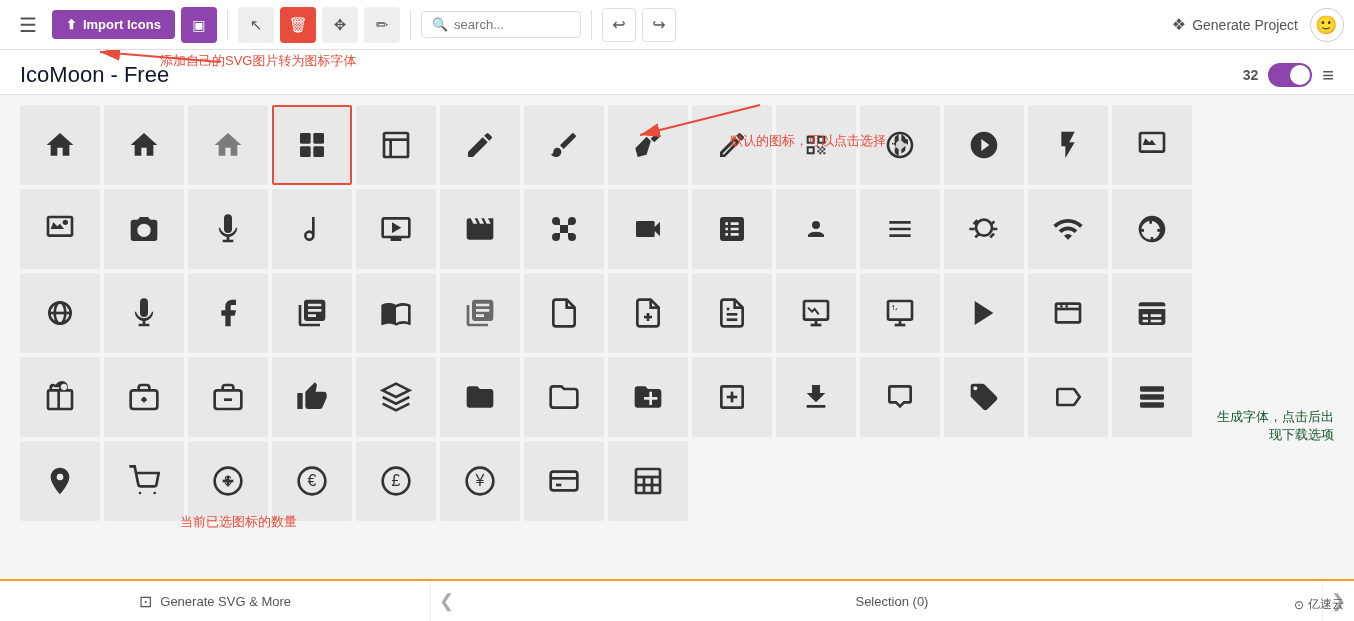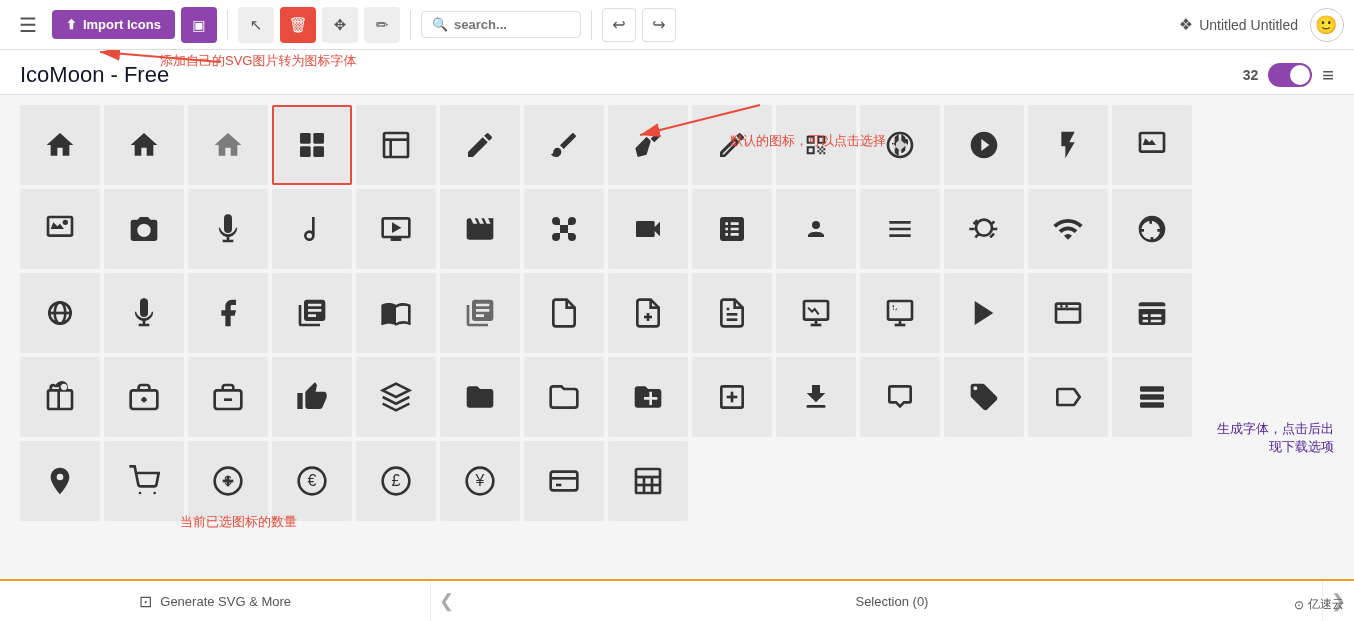--- a/index.html
+++ b/index.html
@@ -45,21 +45,21 @@
       font-size: 15px; color: #555;
     }
     .tool-btn.active { background: #e74c3c; color: #fff; }
     .search-box {
       display: flex; align-items: center;
       border: 1px solid #ddd; border-radius: 4px;
       padding: 5px 10px; background: #fff;
       gap: 6px; width: 160px;
     }
     .search-box input {
-      border: none; outline: none; font-size: 13px; width: 120px; color: #999; font-weight: bold;
+      border: none; outline: none; font-size: 13px; width: 120px; color: #999;
     }
     .search-icon { color: #aaa; font-size: 13px; }
     .nav-btn {
       width: 34px; height: 34px;
       border: 1px solid #ddd; background: #fff; border-radius: 4px;
       cursor: pointer; display: flex; align-items: center; justify-content: center;
       font-size: 16px; color: #555;
     }
     .topbar-right {
       margin-left: auto;
@@ -219,21 +219,21 @@
   <button class="nav-btn">
     <span>↩</span>
   </button>
   <button class="nav-btn">
     <span>↪</span>
   </button>
 
   <div class="topbar-right">
     <div class="project-name">
       <span class="layers-icon">❖</span>
-      <span>Untitled Untitled</span>
+      <span>Generate Project</span>
     </div>
     <div class="user-avatar">
       <span>🙂</span>
     </div>
   </div>
 </div>
 
 <div class="main">
 
   <div class="iconset-header">
@@ -658,21 +658,21 @@
         </marker>
       </defs>
 
       <line x1="220" y1="12" x2="100" y2="2" stroke="#e74c3c" stroke-width="2" marker-end="url(#arrowhead1)"></line>
 
       <line x1="760" y1="55" x2="640" y2="85" stroke="#e74c3c" stroke-width="2" marker-end="url(#arrowhead2)"></line>
     </svg>
 
     <div style="position:absolute; top:45px; left:730px; color:#e74c3c; font-size:13px; white-space:nowrap;margin-top:37px;">默认的图标，可以点击选择</div>
 
-    <div style="position:absolute; top:370px; right:20px; color:#4c1d95; font-size:13px; text-align:right; line-height:1.4;">生成字体，点击后出<br>现下载选项</div>
+    <div style="position:absolute; top:358px; right:20px; color:#14532d; font-size:13px; text-align:right; line-height:1.4;">生成字体，点击后出<br>现下载选项</div>
 
     <div style="position:absolute; bottom:48px; left:180px; color:#e74c3c; font-size:13px;">当前已选图标的数量</div>
   </div>
 </div>
 
 <div class="bottombar">
   <div class="bottombar-section">
     <span class="bottombar-icon">⊡</span>
     <span>Generate SVG &amp; More</span>
   </div>

